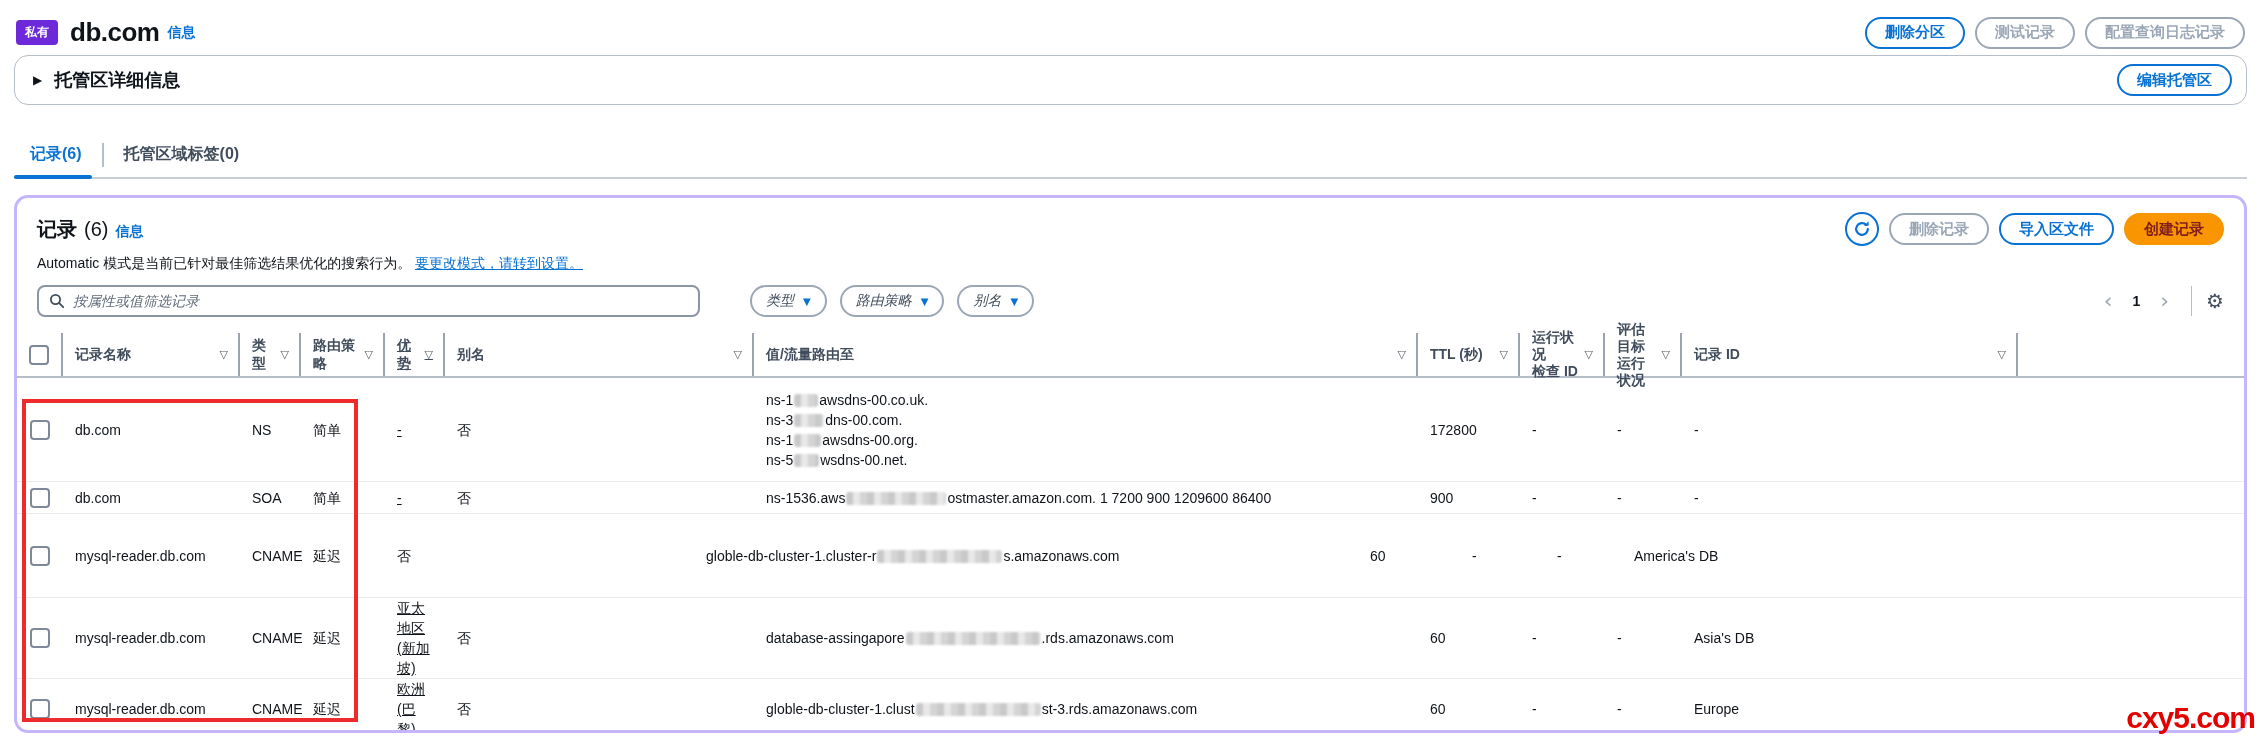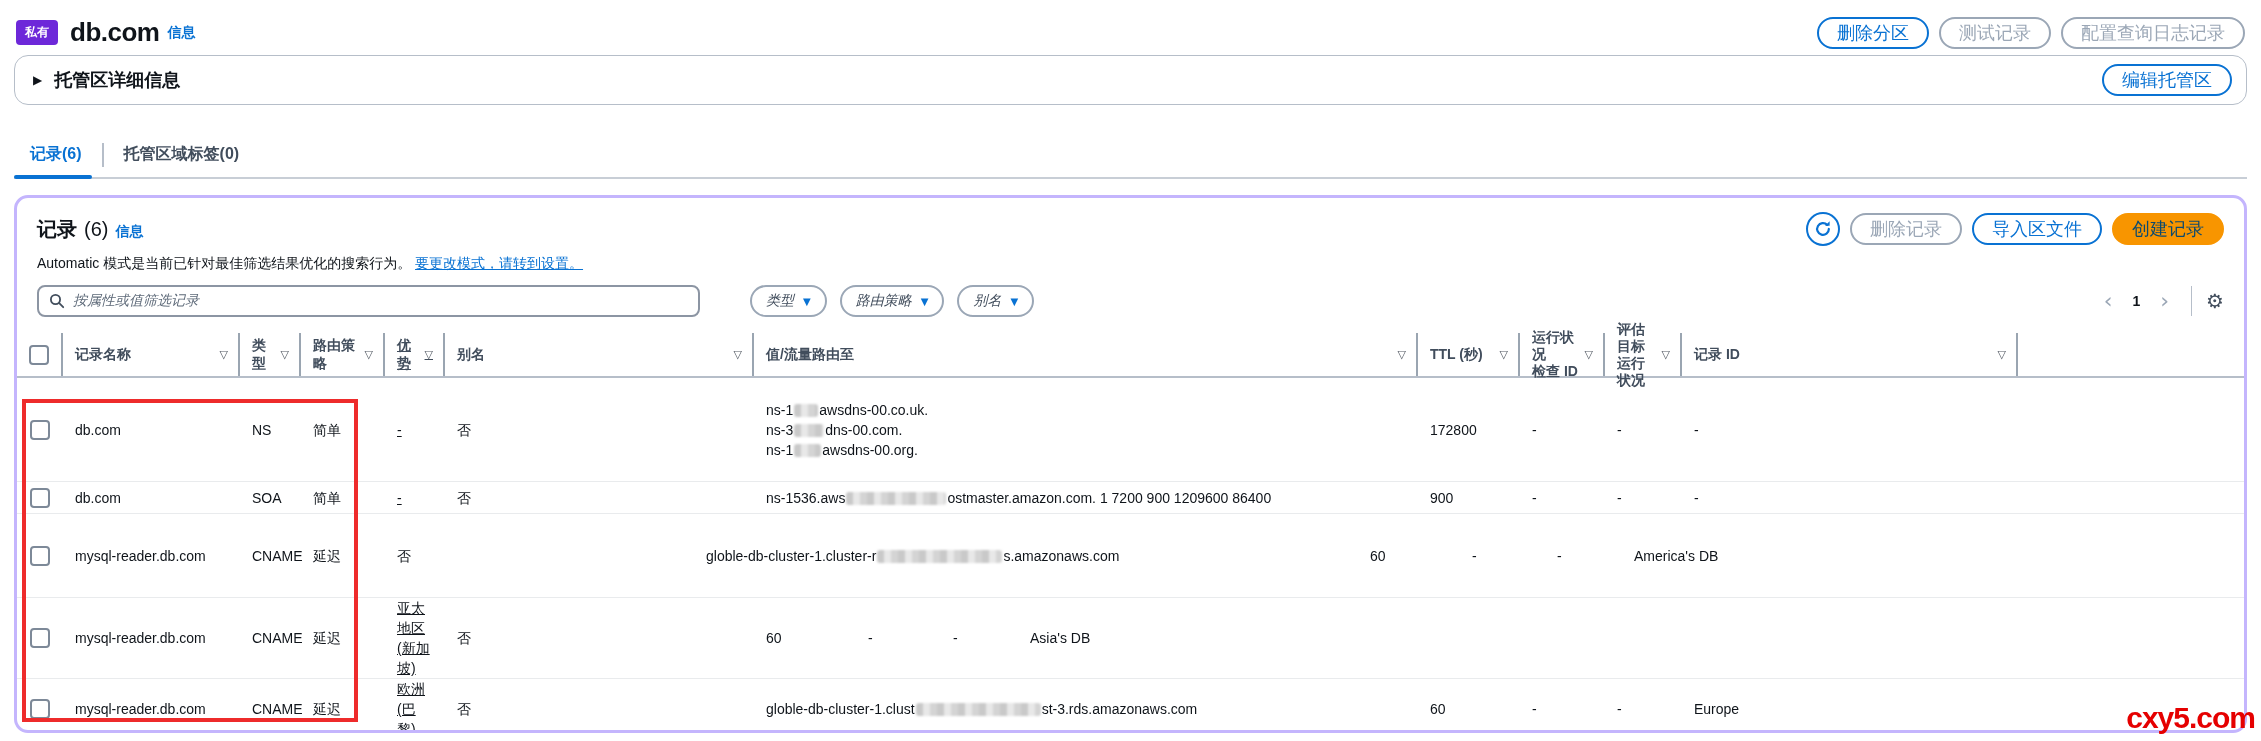--- a/index.html
+++ b/index.html
@@ -10,25 +10,25 @@
   }
   .icon { font-family:"DejaVu Sans", sans-serif; }
 
   
   .topbar { height:55px; padding:10px 16px 0; display:flex; justify-content:space-between; align-items:center; }
   .topbar-left { display:flex; align-items:center; }
   .badge { background:#6d28d9; color:#fff; font-size:12px; font-weight:700; padding:4px 9px; border-radius:4px; }
   .zone-title { font-size:26px; font-weight:700; margin:0 8px 0 12px; letter-spacing:-0.5px; }
   .info-link { color:#0972d3; font-size:14px; font-weight:700; cursor:pointer; }
   .btn-row { display:flex; gap:10px; align-items:center; }
-  .pill { height:32px; border-radius:18px; padding:0 18px; font-size:18px; font-weight:400;
+  .pill { height:32px; border-radius:18px; padding:0 18px; font-size:15px; font-weight:700;
           display:inline-flex; align-items:center; justify-content:center; background:#fff;
           border:2px solid #0972d3; color:#0972d3; cursor:pointer; white-space:nowrap; }
   .pill.disabled { border-color:#9ba7b6; color:#9ba7b6; cursor:default; }
-  .pill.orange { background:#f89500; border-color:#f89500; color:#0c4a6e;text-align:right; }
+  .pill.orange { background:#f89500; border-color:#f89500; color:#7f1d1d;text-align:right; }
 
   
   .panel1 { margin:0 14px; height:50px; border:1px solid #b6bec9; border-radius:14px;
             display:flex; align-items:center; justify-content:space-between; padding:0 14px 0 18px; background:#fff; }
   .panel1-title { display:flex; align-items:center; gap:12px; font-size:18px; font-weight:700; }
   .expand-ico { font-size:12px; color:#0f141a; }
 
   
   .tabs { margin:30px 14px 0; display:flex; align-items:flex-end; border-bottom:2px solid #c8ced6; height:44px; }
   .tab { font-size:16px; font-weight:700; color:#414d5c; padding:10px 18px 12px; position:relative; cursor:pointer; white-space:nowrap; }
@@ -44,21 +44,21 @@
   .records-title-wrap { display:flex; align-items:baseline; gap:7px; }
   .records-title { font-size:20px; font-weight:700; }
   .records-count { font-size:20px; font-weight:400; }
   .round-btn { width:34px; height:34px; border-radius:50%; border:2px solid #0972d3; background:#fff;
                display:flex; align-items:center; justify-content:center; cursor:pointer; }
   .mode-line { padding:0 20px; margin-top:9px; font-size:14px; color:#0f141a; }
   .mode-link { color:#0972d3; text-decoration:underline; cursor:pointer; }
 
   .controls { display:flex; align-items:center; padding:0 20px; margin-top:12px; height:32px; }
   .search { width:663px; height:32px; border:2px solid #8c95a3; border-radius:8px;
-            display:flex; align-items:center; padding:0 10px; gap:8px; background:#fff;font-family:Liberation Mono, monospace; }
+            display:flex; align-items:center; padding:0 10px; gap:8px; background:#fff; }
   .search input { border:none; outline:none; flex:1; font-size:14px; font-style:italic; color:#2f3b48;
                   font-family:inherit; background:transparent; }
   .search input::placeholder { color:#5f6b7a; font-style:italic; }
   .filters { display:flex; gap:13px; margin-left:50px; }
   .filter-pill { height:32px; border:2px solid #9ba7b6; border-radius:16px; padding:0 14px;
                  display:flex; align-items:center; gap:9px; font-size:14px; font-style:italic;
                  color:#414d5c; background:#fff; cursor:pointer; white-space:nowrap; }
   .caret { font-size:10px; color:#0972d3; font-style:normal; }
   .spacer { flex:1; }
   .pagination { display:flex; align-items:center; gap:4px; }
@@ -260,20 +260,21 @@
       <div class="td c3">NS</div>
       <div class="td c4">简单</div>
       <div class="td c5">
           <div>-</div>
         </div>
       <div class="td c6">否</div>
       <div class="td c7">
         <div><span>ns-1</span><span class="blur" style="width:24px"></span><span>awsdns-00.co.uk.</span></div>
         <div><span>ns-3</span><span class="blur" style="width:30px"></span><span>dns-00.com.</span></div>
         <div><span>ns-1</span><span class="blur" style="width:27px"></span><span>awsdns-00.org.</span></div>
+        <div><span>ns-5</span><span class="blur" style="width:25px"></span><span>wsdns-00.net.</span></div>
       </div>
       <div class="td c8">172800</div>
       <div class="td c9">-</div>
       <div class="td c10">-</div>
       <div class="td c11">-</div>
       <div class="td c12"></div>
     </div>
 
     <div class="trow h2">
       <div class="td c1">
@@ -319,20 +320,23 @@
           <span class="checkbox"></span>
         </div>
       <div class="td c2">mysql-reader.db.com</div>
       <div class="td c3">CNAME</div>
       <div class="td c4">延迟</div>
       <div class="td c5">
         <div>亚太地区</div>
         <div>(新加坡)</div>
       </div>
       <div class="td c6">否</div>
+      <div class="td c7">
+        <div><span>database-assingapore</span><span class="blur" style="width:135px"></span><span>.rds.amazonaws.com</span></div>
+      </div>
       <div class="td c8">60</div>
       <div class="td c9">-</div>
       <div class="td c10">-</div>
       <div class="td c11">Asia's DB</div>
       <div class="td c12"></div>
     </div>
 
     <div class="trow h5">
       <div class="td c1">
           <span class="checkbox"></span>

